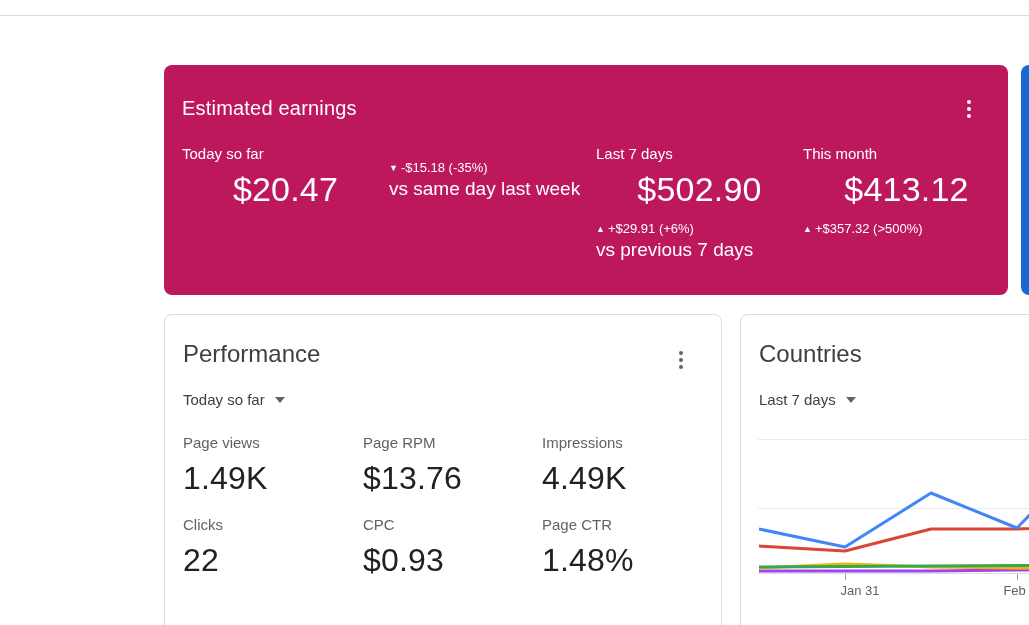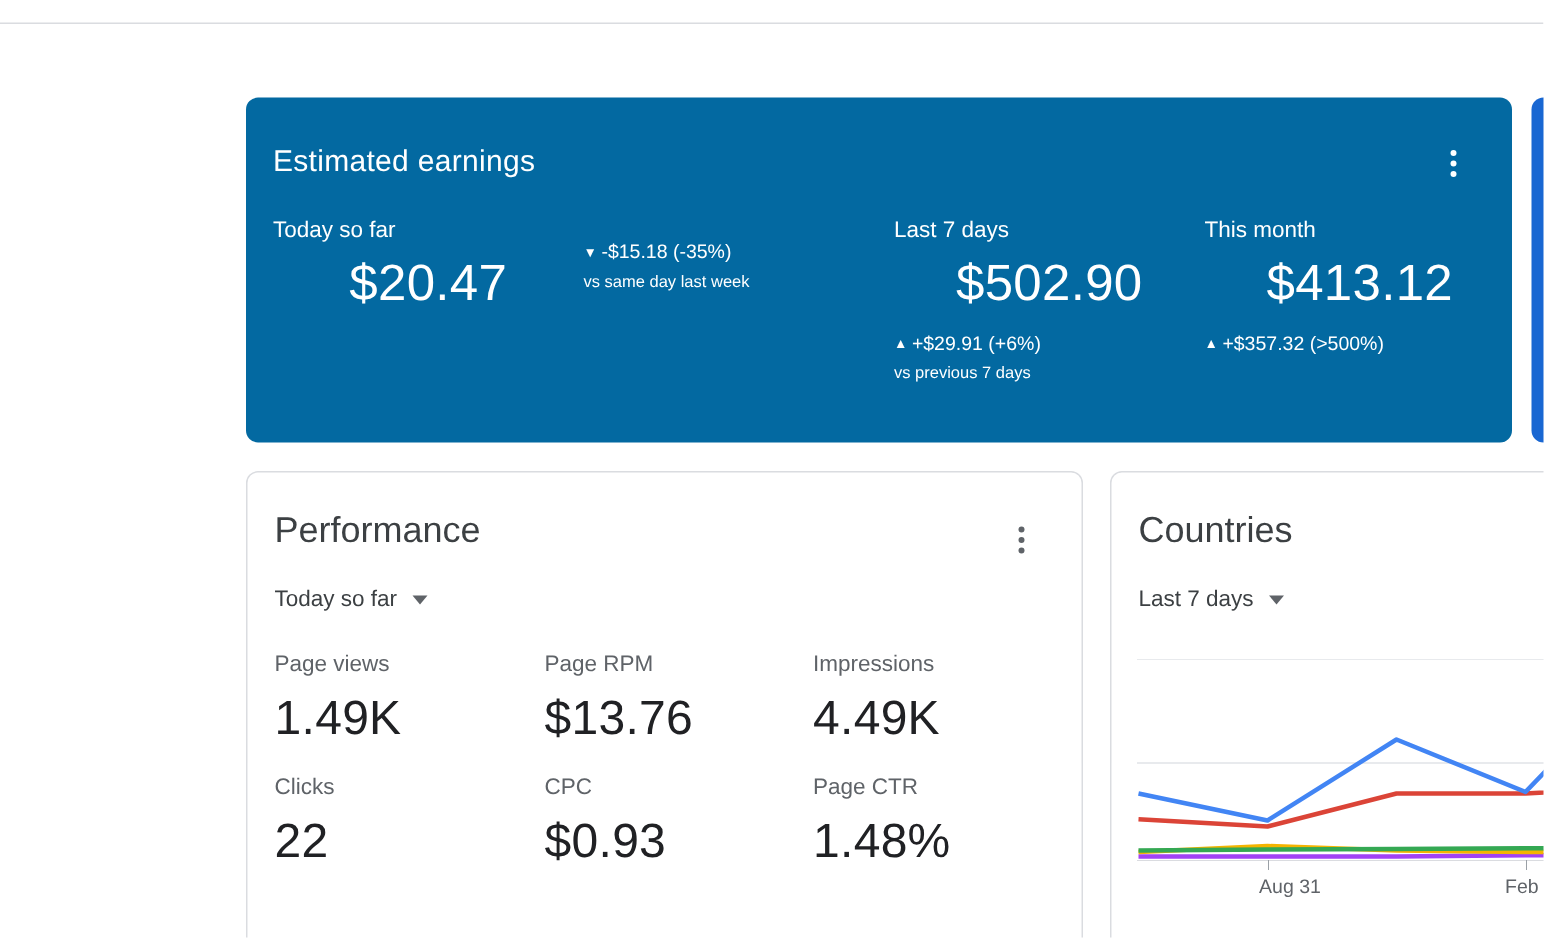--- a/index.html
+++ b/index.html
@@ -16,21 +16,21 @@
     position:absolute; left:164px; top:65px; width:844px; height:230px;
     border-radius:8px; color:#fff;
   }
   .ee-title { position:absolute; left:18px; top:32px; font-size:20px; font-weight:500; letter-spacing:.2px; line-height:23px; }
   .ee-cols { position:absolute; left:18px; top:81px; display:flex; }
   .ee-col { width:207px; flex:none; }
   .ee-col-label { font-size:15px; font-weight:500; line-height:16px; }
   .ee-value { font-size:34px; font-weight:400; line-height:36px; margin-top:9px; letter-spacing:.2px;text-align:center; }
   .ee-delta { font-size:13px; line-height:19px; margin-top:12px; }
   .ee-delta .arrow { font-size:9px; margin-right:3px; position:relative; top:-1px; }
-  .ee-compare { font-size:11px; line-height:19px; }
+  .ee-compare { font-size:19px; line-height:19px; }
 
   .sliver-card { position:absolute; left:1021px; top:65px; width:29px; height:230px; border-radius:8px; }
 
   
   .white-card { position:absolute; top:314px; background:#fff; border:1px solid #dadce0; border-radius:8px; box-sizing:border-box; }
   .perf-card { left:164px; width:558px; height:340px; }
   .countries-card { left:740px; width:312px; height:340px; }
   .card-title { position:absolute; left:18px; top:27px; font-size:24px; color:#3c4043; line-height:24px; }
   .range-selector { position:absolute; left:18px; top:76px; display:flex; align-items:center; font-size:15px; color:#3c4043; cursor:pointer; line-height:17px; }
   .dd-arrow { width:0; height:0; border-left:5px solid transparent; border-right:5px solid transparent; border-top:6px solid #5f6368; margin-left:10px; }
@@ -50,21 +50,21 @@
   .chart-svg { position:absolute; left:17px; top:116px; }
   .chart-xlabel { position:absolute; top:268px; width:62px; text-align:center; font-size:13px; color:#5f6368; }
   .xlabel-1 { left:88px; }
   .xlabel-2 { left:248px; }
 </style>
 </head>
 <body>
 
 <div class="top-divider"></div>
 
-<section class="ee-card" style="background: #0369a1; text-decoration: underline;">
+<section class="ee-card" style="background: #be185d; text-decoration: underline;">
   <h2 class="ee-title" style="margin:0; font-weight:500;">Estimated earnings</h2>
   <span class="kebab ee-kebab">
       <i></i>
       <i></i>
       <i></i>
     </span>
   <div class="ee-cols">
     <div class="ee-col">
       <div class="ee-col-label">Today so far</div>
       <div class="ee-value">$20.47</div>
@@ -141,15 +141,15 @@
       <line x1="0" y1="77.5" x2="290" y2="77.5" stroke="#e8eaed" stroke-width="1" shape-rendering="crispEdges"></line>
       <line x1="0" y1="142.5" x2="290" y2="142.5" stroke="#dadce0" stroke-width="1" shape-rendering="crispEdges"></line>
       <line x1="87.5" y1="142.5" x2="87.5" y2="149" stroke="#9aa0a6" stroke-width="1" shape-rendering="crispEdges"></line>
       <line x1="259.5" y1="142.5" x2="259.5" y2="149" stroke="#9aa0a6" stroke-width="1" shape-rendering="crispEdges"></line>
       <polyline points="1,140.0 87,140.0 173,140.0 259,139.1 345,139.1" fill="none" stroke="#A142F4" stroke-width="3" stroke-linejoin="round"></polyline>
       <polyline points="1,137.0 87,133.0 173,136.0 259,137.0 345,137.0" fill="none" stroke="#F4B400" stroke-width="3" stroke-linejoin="round"></polyline>
       <polyline points="1,136.0 87,135.4 173,135.0 259,134.5 345,134.0" fill="none" stroke="#34A853" stroke-width="3" stroke-linejoin="round"></polyline>
       <polyline points="1,115.1 87,120.0 173,98.0 259,98.0 345,93.8" fill="none" stroke="#DB4437" stroke-width="3" stroke-linejoin="round"></polyline>
       <polyline points="1,98.0 87,116.0 173,62.0 259,97.0 345,8.0" fill="none" stroke="#4285F4" stroke-width="3" stroke-linejoin="round"></polyline>
     </svg>
-  <div class="chart-xlabel xlabel-1">Aug 31</div>
+  <div class="chart-xlabel xlabel-1">Jan 31</div>
   <div class="chart-xlabel xlabel-2">Feb 2</div>
 </section>
 
 </body></html>

